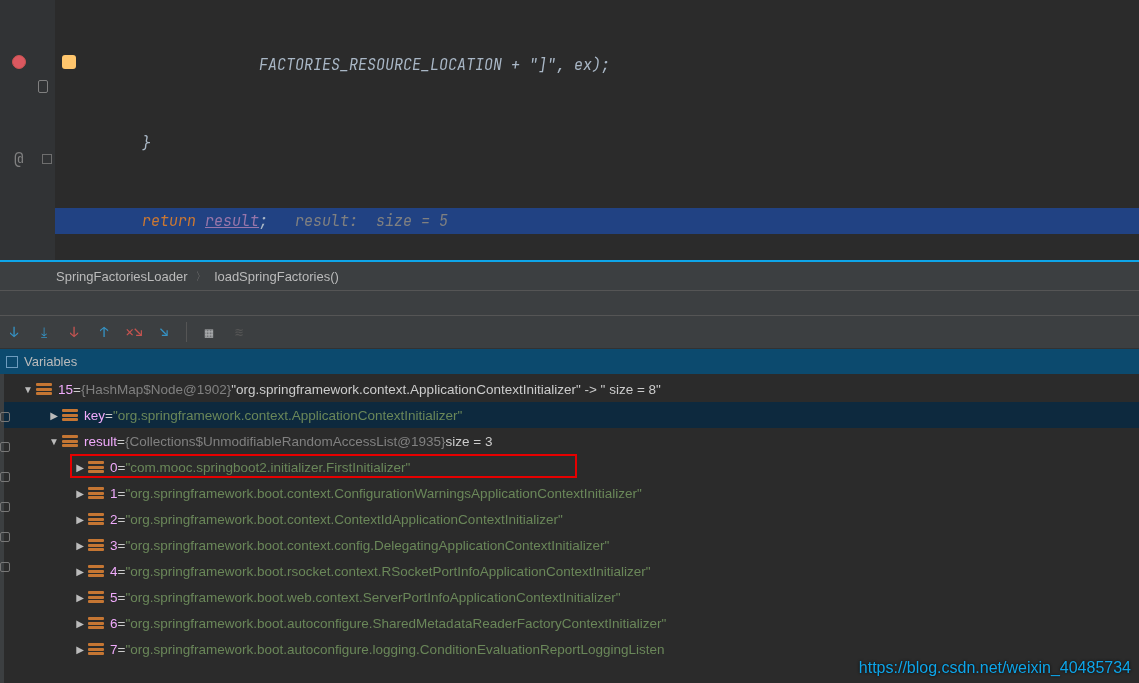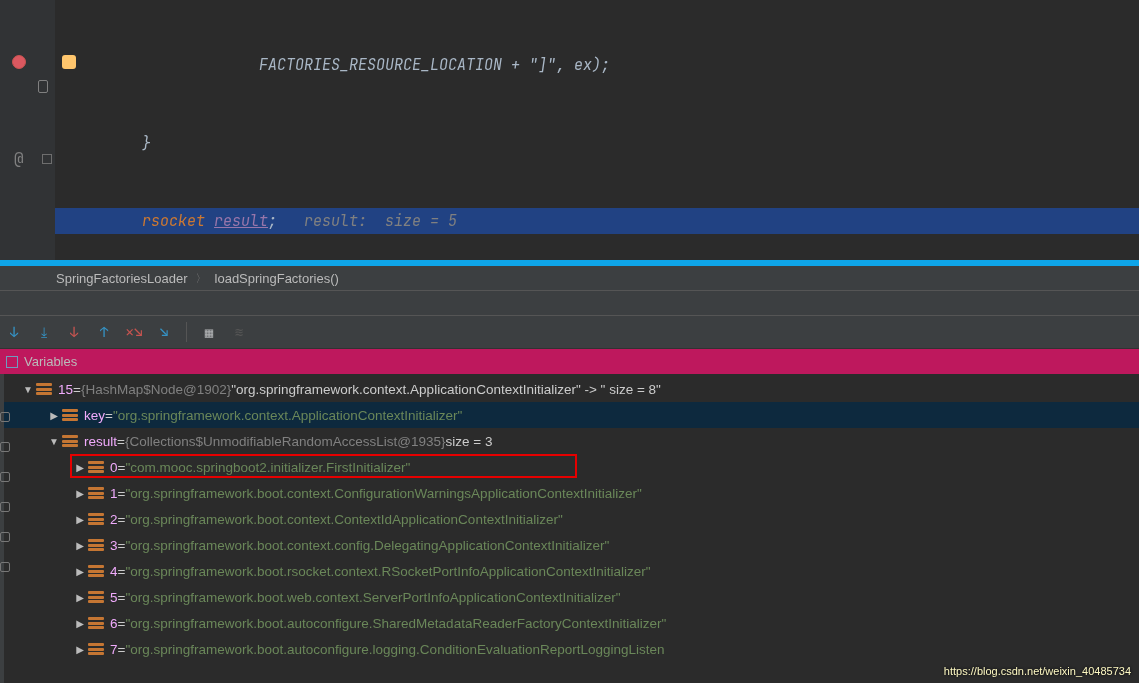--- a/index.html
+++ b/index.html
@@ -13,60 +13,60 @@
 .at-sign { color:#808080; font-style:normal; position:absolute; font-size:16px; }
 .fold { width:10px; height:10px; border:1px solid #6e6e6e; position:absolute; }
 .code { position:absolute; left:55px; top:0; right:0; font-style:italic; line-height:26px; white-space:pre; }
 .line { height:26px; padding-left:6px; }
 .line.hl { background:#214283; }
 .kw { color:#cc7832; }
 .id { color:#a9b7c6; }
 .var { color:#9876aa; text-decoration:underline; }
 .brace { color:#a9b7c6; }
 .ann { color:#808080; }
-.crumb { height:30px; background:#3c3f41; border-top:6px solid #0ea5e9; display:flex; align-items:center; padding-left:56px; font-size:13px; font-style:normal; font-family:"Segoe UI",Arial,sans-serif; color:#bbbbbb; }
+.crumb { height:30px; background:#3c3f41; border-top:2px solid #0ea5e9; display:flex; align-items:center; padding-left:56px; font-size:13px; font-style:normal; font-family:"Segoe UI",Arial,sans-serif; color:#bbbbbb; }
 .crumb span.sep { margin:0 8px; color:#777; font-size:11px; }
 .middle { height:25px; background:#3c3f41; border-top:1px solid #555; }
 .toolbar { height:33px; background:#3c3f41; border-top:1px solid #555; display:flex; align-items:center; padding-left:6px; gap:14px; }
 .tb-icon { width:16px; height:16px; display:flex; align-items:center; justify-content:center; color:#afb1b3; font-size:14px; cursor:pointer; }
 .tb-sep { width:1px; height:20px; background:#555; }
-.panel-hdr { height:26px; background:#be185d; border-top:1px solid #323232; display:flex; align-items:center; padding-left:6px; font-size:13px; color:#bbbbbb; font-family:"Segoe UI",Arial,sans-serif; }
+.panel-hdr { height:26px; background:#0c4a6e; border-top:1px solid #323232; display:flex; align-items:center; padding-left:6px; font-size:13px; color:#bbbbbb; font-family:"Segoe UI",Arial,sans-serif; }
 .panel-hdr .sq { width:12px; height:12px; border:1px solid #6e9cbe; margin-right:6px; }
 .vars { background:#2b2b2b; font-family:"Segoe UI",Arial,sans-serif; font-size:13.5px; font-style:normal; padding:2px 0 0 4px; position:relative; height:calc(100% - 374px); overflow:hidden; }
 .row { height:26px; display:flex; align-items:center; white-space:nowrap; }
 .row.selected { background:#0d293e; }
 .arrow { width:12px; display:inline-flex; justify-content:center; color:#bbbbbb; font-size:10px; cursor:pointer; user-select:none; }
 .stack-icon { display:inline-flex; width:16px; height:12px; flex-direction:column; justify-content:space-between; margin:0 6px 0 2px; }
 .stack-icon i { display:block; height:3px; background:#c57633; border-radius:1px; }
 .k-red { color:#f0abfc; }
 .k-gray { color:#808080;text-align:center; }
 .k-val { color:#6a8759; }
 .k-text { color:#cccccc; }
 .indent { display:inline-block; }
 .redbox { position:absolute; border:2px solid #e60000; pointer-events:none; }
 .leftgutter { position:absolute; left:0; top:0; width:4px; height:100%; background:#3c3f41; }
 .side-icons { position:absolute; left:0; top:402px; width:10px; display:flex; flex-direction:column; gap:20px; align-items:center; padding-top:10px; }
 .side-icons div { width:10px; height:10px; border:1px solid #777; border-radius:2px; }
-.watermark { position:absolute; right:8px; bottom:6px; color:#fef9c3; font-size:11px; font-family:"Segoe UI",Arial,sans-serif; text-shadow:0 0 3px #000; }
+.watermark { position:absolute; right:8px; bottom:6px; color:#0ea5e9; font-size:16px; font-family:"Segoe UI",Arial,sans-serif; text-shadow:0 0 3px #000; }
 </style>
 </head>
 <body>
 
 <div class="editor">
   <div class="gutter">
     <span class="bp" style="top:55px;left:12px"></span>
     <span class="bulb" style="top:55px;left:62px"></span>
     <span class="lock" style="top:80px;left:38px"></span>
     <span class="at-sign" style="top:148px;left:14px">@</span>
     <span class="fold" style="top:154px;left:42px"></span>
   </div>
   <div class="code">
     <div class="line"><span class="id">                      FACTORIES_RESOURCE_LOCATION + "]", ex);</span></div>
     <div class="line"><span class="brace">         }</span></div>
-    <div class="line hl"><span class="kw">         rsocket </span><span class="var">result</span><span class="id">;   </span><span class="ann">result:  size = 5</span></div>
+    <div class="line hl"><span class="kw">         return </span><span class="var">result</span><span class="id">;   </span><span class="ann">result:  size = 5</span></div>
     
     
     
     
     
     
     
     
   </div>
 </div>

